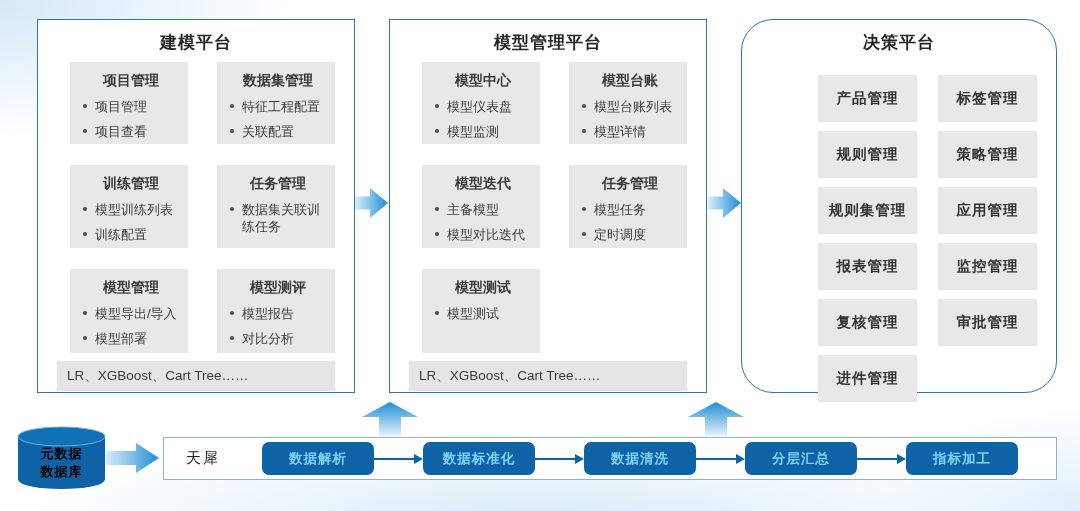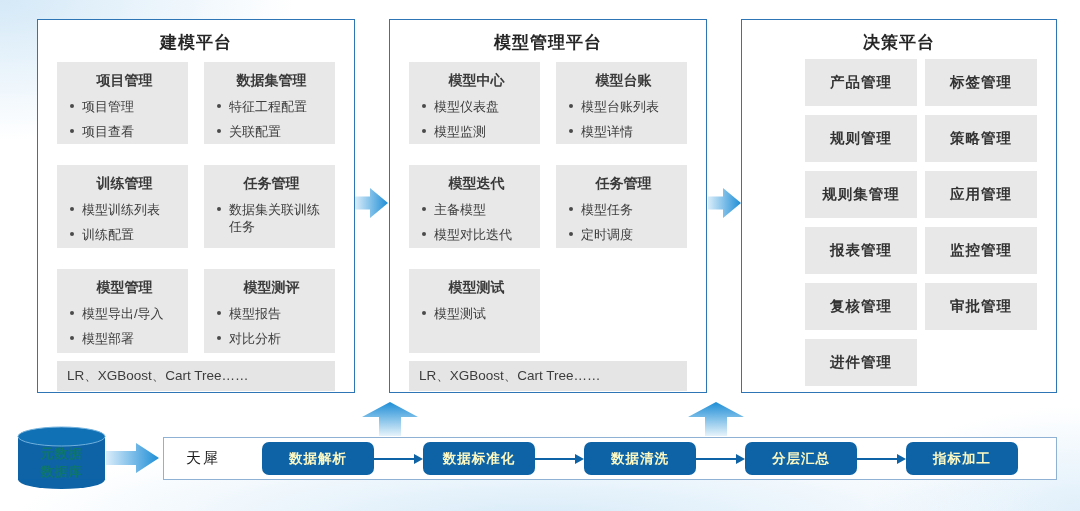--- a/index.html
+++ b/index.html
@@ -11,28 +11,28 @@
       radial-gradient(ellipse 700px 120px at 50% 102%, rgba(206,230,247,.8), rgba(255,255,255,0) 75%),
       radial-gradient(ellipse 300px 150px at 100% 100%, rgba(210,232,248,.7), rgba(255,255,255,0) 70%),
       #ffffff;
   }
   .canvas { position:relative; width:1080px; height:511px; overflow:hidden; }
 
   
   .panel { position:absolute; top:19px; height:374px; background:#fff; border:1.6px solid #2E75B6; }
   #panel-0 { left:37px;  width:318px; }
   #panel-1 { left:389px; width:318px; }
-  #panel-2 { left:741px; width:316px; }
+  #panel-2 { left:741px; width:316px;border-radius:32px; }
   .panel-title { text-align:center; font-weight:bold; font-size:17px; color:#262626; margin-top:11px; letter-spacing:1px; }
 
   .cards { position:absolute; left:19px; right:19px; display:grid; grid-template-columns:1fr 1fr; }
   .cards.detail-grid { top:42px; column-gap:16px; row-gap:21px; grid-template-rows:82px 83px 84px; }
-  .cards.plain-grid  { top:39px; column-gap:8px;  row-gap:9px;  grid-template-rows:repeat(6,47px);padding-left:44px; }
-
-  .card { background:#E8E8E8; }
+  .cards.plain-grid  { top:55px; column-gap:8px;  row-gap:9px;  grid-template-rows:repeat(6,47px);padding-left:44px; }
+
+  .card { background:#E8E8E8;margin-left:13px; }
   .card.detail { padding:8px 8px 0 12px; overflow:hidden; }
   .card-title { text-align:center; font-weight:bold; font-size:14px; color:#3A3A3A; margin:2px 0 4px; }
   .bullet { display:flex; margin-top:8px; font-size:13px; color:#3D3D3D; line-height:1.32; }
   .dot { flex:0 0 4px; width:4px; height:4px; border-radius:50%; background:#4a4a4a; margin:6px 8px 0 1px; }
 
   .card.plain { display:flex; align-items:center; justify-content:center;
                 font-weight:bold; font-size:14.5px; color:#333; letter-spacing:1px; }
 
   .footer-bar { position:absolute; left:19px; right:19px; top:341px; height:30px; background:#e5e5e5;
                 display:flex; align-items:center; padding-left:10px; font-size:13.5px; color:#3D3D3D; }
@@ -43,31 +43,31 @@
   .flow-up { position:absolute; top:402px; width:56px; height:34px; }
   #flow-up-1 { left:362px; } #flow-up-2 { left:688px; }
   .db-arrow { position:absolute; left:106px; top:442px; width:53px; height:32px; }
 
   
   .pipeline { position:absolute; left:163px; top:437px; width:894px; height:43px; background:#fff;
               border:1.2px solid #8FB2D4; display:flex; align-items:center; padding:0 38px 0 22px; }
   .source-label { font-weight:normal; font-size:15px; color:#1a1a1a; letter-spacing:2px; margin-right:42px; flex:0 0 auto; }
   .steps { flex:1; display:flex; align-items:center; }
   .step-btn { flex:0 0 auto; height:33px; min-width:112px; padding:0 12px; background:#0D63A6; border-radius:7px;
-              color:#fef9c3; font-weight:bold; font-size:13.5px; letter-spacing:1px;
+              color:#7dd3fc; font-weight:bold; font-size:13.5px; letter-spacing:1px;
               display:flex; align-items:center; justify-content:center; }
   .conn { flex:1 1 0; display:flex; align-items:center; min-width:24px; }
   .conn .line { flex:1; height:2px; background:#0D63A6; }
   .conn .head { width:0; height:0; border-left:9px solid #0D63A6; border-top:5.5px solid transparent; border-bottom:5.5px solid transparent; }
 
   
   .db { position:absolute; left:17px; top:426px; width:89px; height:64px; }
   .db svg { position:absolute; inset:0; }
   .db-label { position:absolute; inset:0; display:flex; flex-direction:column; align-items:center; justify-content:center;
-              padding-top:9px; color:#0f766e; font-weight:bold; font-size:13px; line-height:1.38; letter-spacing:1px; }
+              padding-top:9px; color:#000000; font-weight:bold; font-size:13px; line-height:1.38; letter-spacing:1px; }
 </style>
 </head>
 <body>
 
 <div class="canvas">
 
   <div class="panel" id="panel-0">
     <div class="panel-title">建模平台</div>
     <div class="cards detail-grid" id="cards-0">
         <div class="card detail">

